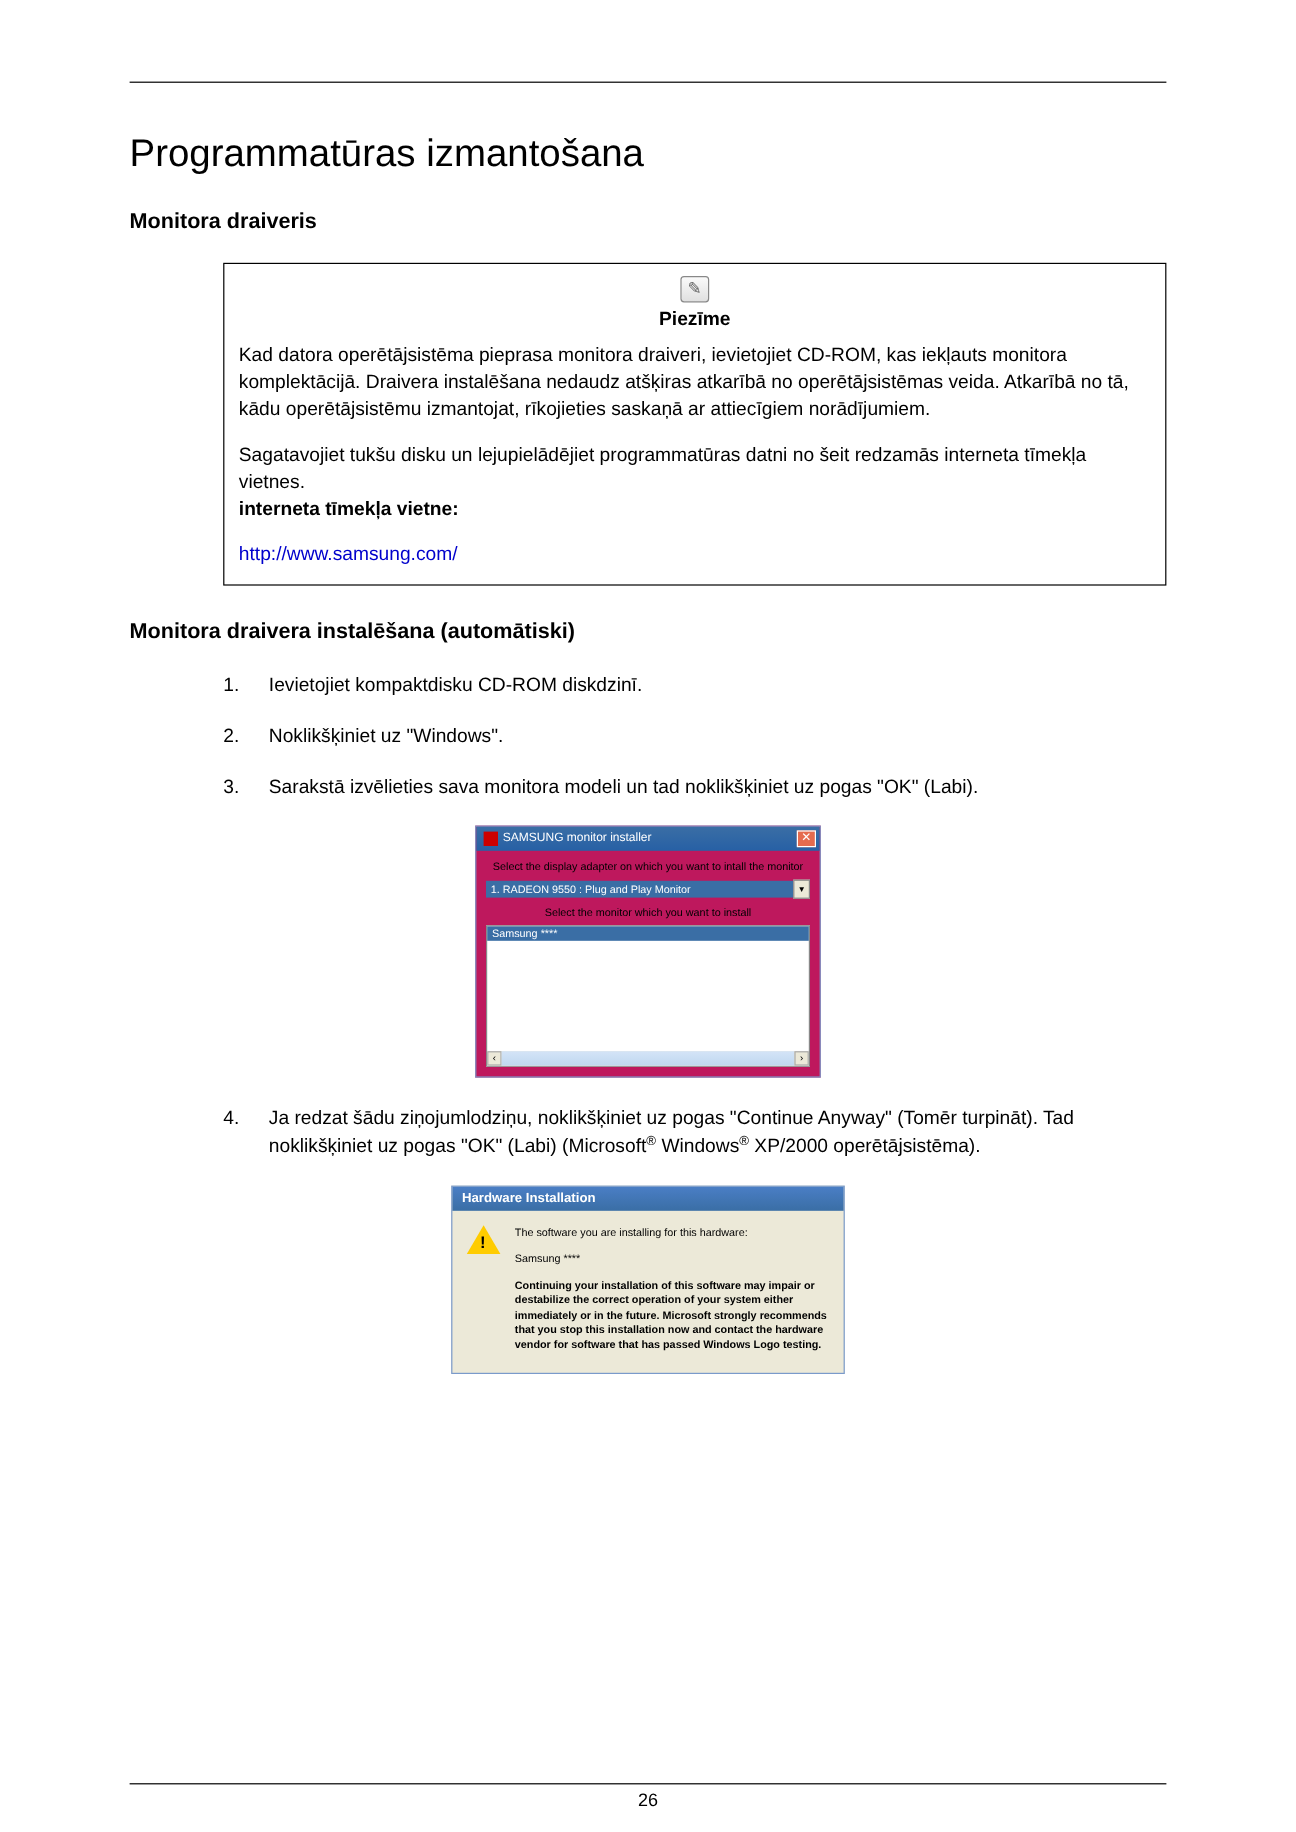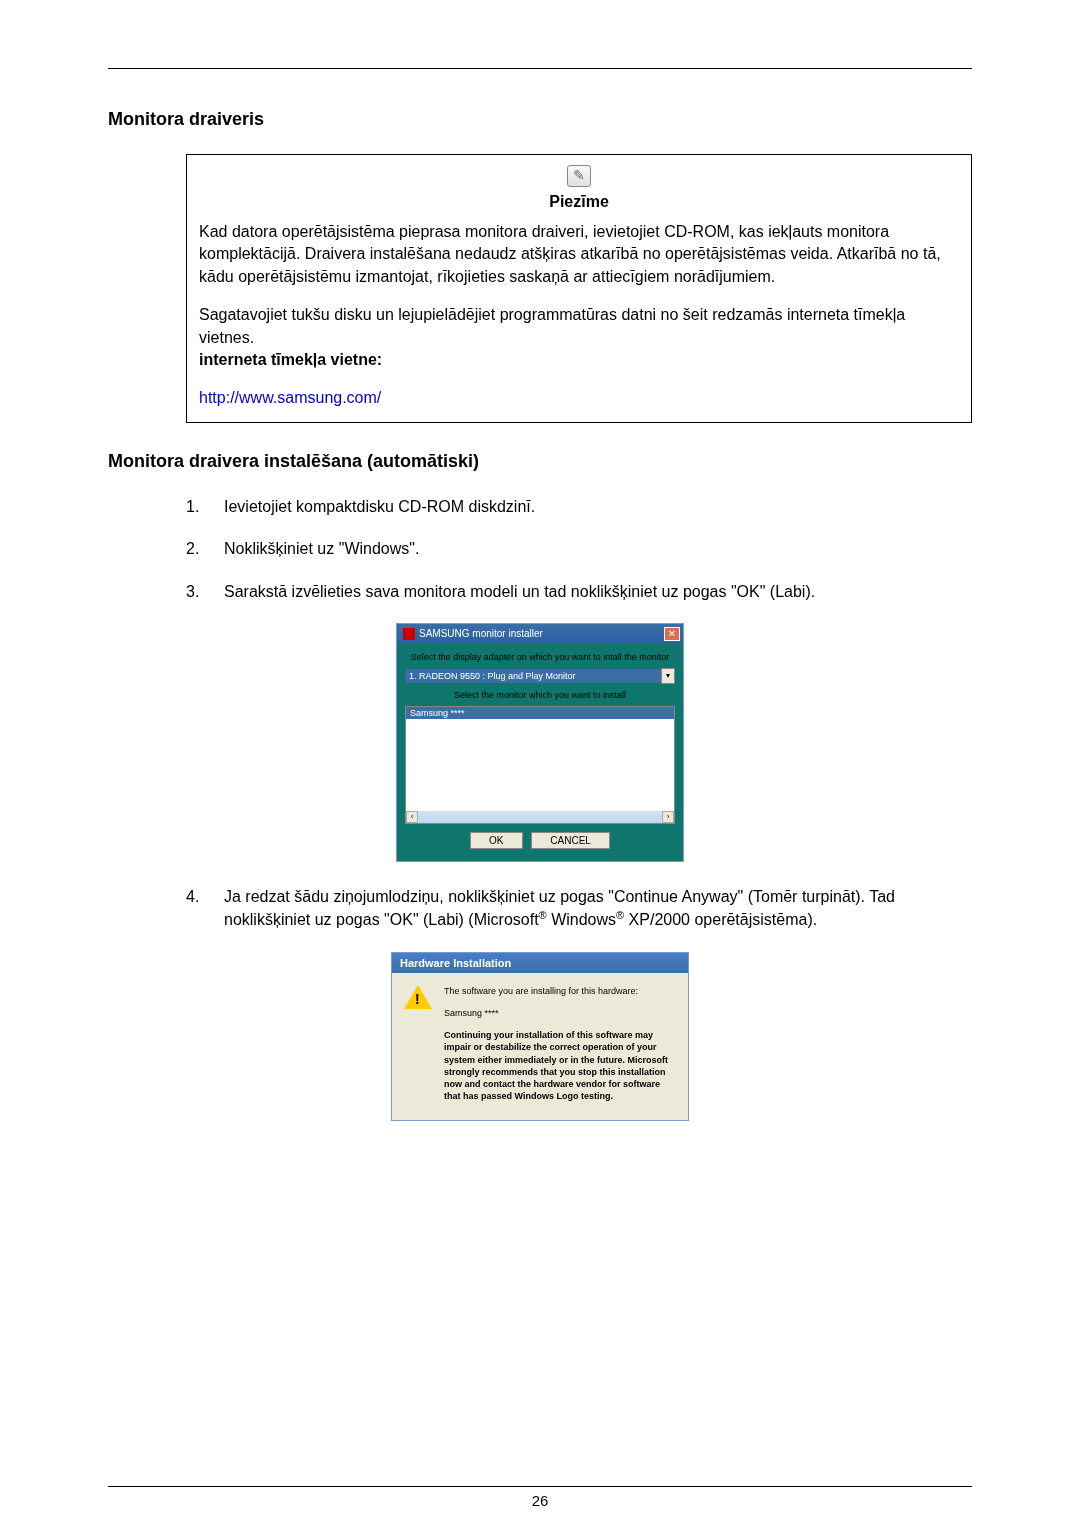--- a/index.html
+++ b/index.html
@@ -102,21 +102,21 @@
     .list-text {
       flex: 1;
     }
     .list-text sup {
       font-size: 11px;
     }
     .dialog-installer {
       width: 288px;
       margin: 0 auto 24px auto;
       border: 1px solid #7a9acb;
-      background: #0f766e;
+      background: #be185d;
       font-size: 10px;
     }
     .dialog-titlebar {
       background: linear-gradient(#3a6ea5, #2760a5);
       color: #fff;
       padding: 3px 3px 3px 6px;
       display: flex;
       align-items: center;
       justify-content: space-between;
       font-size: 10px;
@@ -212,21 +212,21 @@
     }
     .dialog-btn {
       display: inline-block;
       padding: 2px 18px;
       background: #ece9d8;
       border: 1px solid #888;
       font-size: 10px;
       margin: 0 3px;
     }
     .dialog-hardware {
-      width: 298px;
+      width: 328px;
       margin: 0 auto;
       border: 1px solid #7a9acb;
       background: #ece9d8;
       font-size: 10px;
     }
     .dialog-hw-titlebar {
       background: linear-gradient(#4a7ec5, #3a6ea5);
       color: #fff;
       padding: 4px 8px;
       font-size: 11px;
@@ -307,20 +307,21 @@
       text-align: center;
       font-size: 15px;
     }
   </style>
 </head>
 <body>
 
 <div class="page">
   <div class="top-rule"></div>
 
+  <h1 class="main-title">Programmatūras izmantošana</h1>
 
   <h2 class="section-title">Monitora draiveris</h2>
 
   <div class="note-box">
     <div class="note-header">
       <span class="note-icon"></span>
       <span class="note-label">Piezīme</span>
     </div>
     <p class="note-para">Kad datora operētājsistēma pieprasa monitora draiveri, ievietojiet CD-ROM, kas iekļauts monitora komplektācijā. Draivera instalēšana nedaudz atšķiras atkarībā no operētājsistēmas veida. Atkarībā no tā, kādu operētājsistēmu izmantojat, rīkojieties saskaņā ar attiecīgiem norādījumiem.</p>
     <p class="note-para">
@@ -365,24 +366,20 @@
       </div>
       <div class="dialog-instr">Select the monitor which you want to install</div>
       <div class="dialog-listbox">
         <div class="dialog-listitem">Samsung ****</div>
         <div class="dialog-scrollbar-h">
           <div class="scroll-btn">‹</div>
           <div class="scroll-track"></div>
           <div class="scroll-btn">›</div>
         </div>
       </div>
-      <div class="dialog-buttons">
-        <span class="dialog-btn">OK</span>
-        <span class="dialog-btn">CANCEL</span>
-      </div>
     </div>
   </div>
 
   <div class="ordered-list">
     <div class="list-item">
       <span class="list-num">4.</span>
       <span class="list-text"><span>Ja redzat šādu ziņojumlodziņu, noklikšķiniet uz pogas "Continue Anyway" (Tomēr turpināt). Tad noklikšķiniet uz pogas "OK" (Labi) (Microsoft</span><sup>®</sup><span> Windows</span><sup>®</sup><span> XP/2000 operētājsistēma).</span></span>
     </div>
   </div>
 

